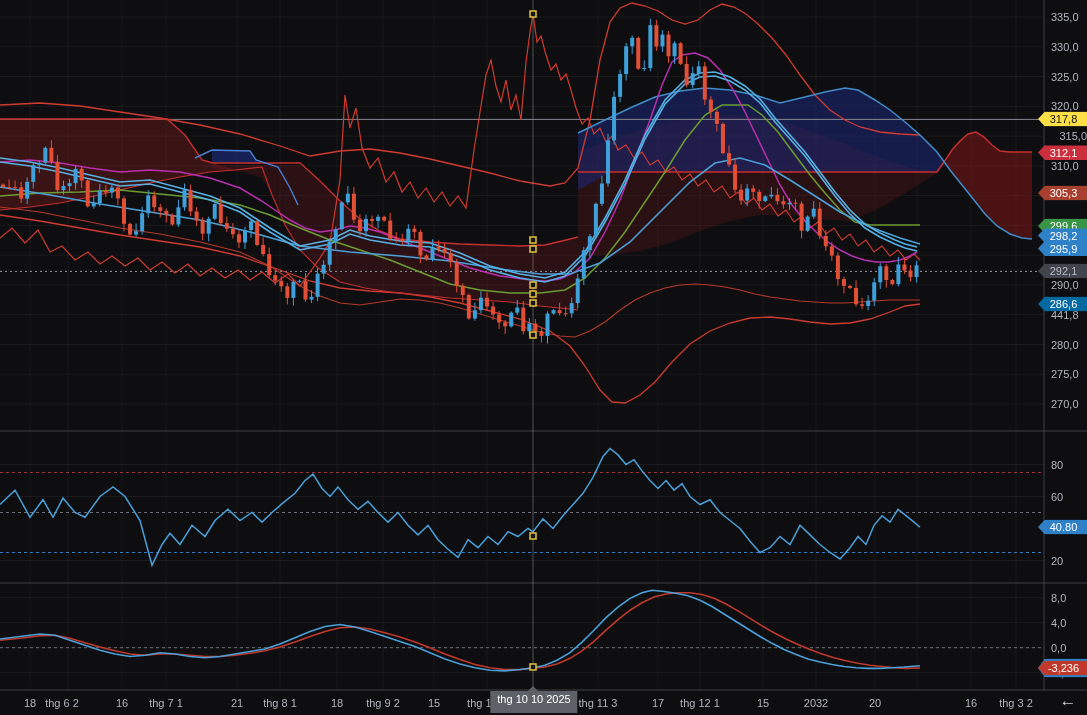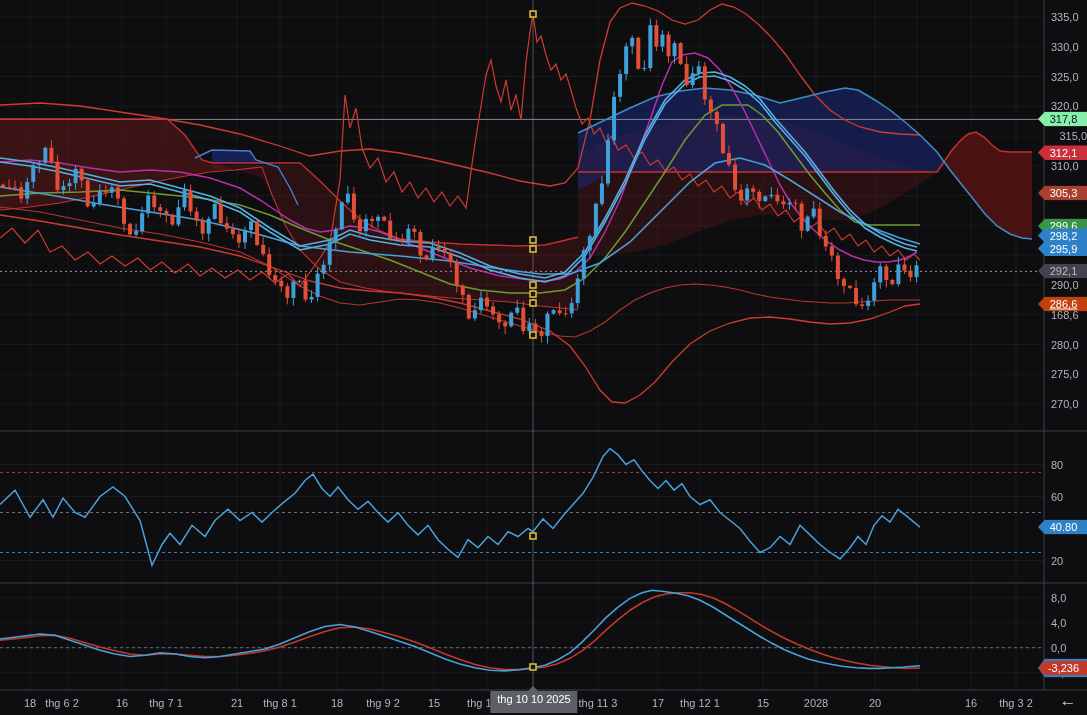--- a/index.html
+++ b/index.html
@@ -425,57 +425,57 @@
       <rect x="530" y="664" width="6" height="6" fill="#15151a" stroke="#e3c53d" stroke-width="1.5"></rect>
     </svg>
   <div id="overlays">
       <div class="ptick" style="top: 17px;">335,0</div>
       <div class="ptick" style="top: 46.8px;">330,0</div>
       <div class="ptick" style="top: 76.6px;">325,0</div>
       <div class="ptick" style="top: 106.3px;">320,0</div>
       <div class="ptick" style="top: 136.1px; text-align: right;">315,0</div>
       <div class="ptick" style="top: 165.9px;">310,0</div>
       <div class="ptick" style="top: 284.9px;">290,0</div>
-      <div class="ptick" style="top: 314.7px;">168,6</div>
+      <div class="ptick" style="top: 314.7px;">441,8</div>
       <div class="ptick" style="top: 344.5px;">280,0</div>
       <div class="ptick" style="top: 374.2px;">275,0</div>
       <div class="ptick" style="top: 404px;">270,0</div>
       <div class="ptick" style="top: 464.5px;">80</div>
       <div class="ptick" style="top: 496.5px;">60</div>
       <div class="ptick" style="top: 560.5px;">20</div>
       <div class="ptick" style="top: 597.7px;">8,0</div>
       <div class="ptick" style="top: 622.7px;">4,0</div>
       <div class="ptick" style="top: 647.7px;">0,0</div>
       <div class="ptick" style="top: 672.7px;">-4,0</div>
       <div class="badge" style="top: 668px; height: 19px; line-height: 19px; background: rgb(47, 129, 199);"></div>
-      <div class="badge" style="top: 119px; background: #86efac; color: rgb(16, 19, 23);">317,8</div>
+      <div class="badge" style="top: 119px; background: #fde047; color: rgb(16, 19, 23);">317,8</div>
       <div class="badge" style="top: 152.5px; background: rgb(201, 48, 60); color: rgb(255, 255, 255);">312,1</div>
       <div class="badge" style="top: 193px; background: rgb(168, 64, 47); color: rgb(255, 255, 255);">305,3</div>
       <div class="badge" style="top: 226px; background: rgb(58, 148, 70); color: rgb(255, 255, 255);">299,6</div>
       <div class="badge" style="top: 235.5px; background: rgb(47, 129, 199); color: rgb(255, 255, 255);">298,2</div>
       <div class="badge" style="top: 248.5px; background: rgb(47, 129, 199); color: rgb(255, 255, 255);">295,9</div>
       <div class="badge" style="top: 271px; background: rgb(65, 68, 77); color: rgb(184, 188, 198);">292,1</div>
-      <div class="badge" style="top: 304px; background: #c2410c; color: rgb(255, 255, 255); text-decoration: underline;">286,6</div>
+      <div class="badge" style="top: 304px; background: #0369a1; color: rgb(255, 255, 255);">286,6</div>
       <div class="badge" style="top: 527px; background: rgb(47, 129, 199); color: rgb(255, 255, 255);">40.80</div>
       <div class="badge" style="top: 668px; background: rgb(192, 57, 43); color: rgb(255, 255, 255);">-3,236</div>
       <div class="ttick" style="left: 30px;">18</div>
       <div class="ttick" style="left: 62px;">thg 6 2</div>
       <div class="ttick" style="left: 122px;">16</div>
       <div class="ttick" style="left: 166px;">thg 7 1</div>
       <div class="ttick" style="left: 237px;">21</div>
       <div class="ttick" style="left: 280px;">thg 8 1</div>
       <div class="ttick" style="left: 337px;">18</div>
       <div class="ttick" style="left: 383px;">thg 9 2</div>
       <div class="ttick" style="left: 434px;">15</div>
       <div class="ttick" style="left: 487px;">thg 10 1</div>
       <div class="ttick" style="left: 598px;">thg 11 3</div>
       <div class="ttick" style="left: 658px;">17</div>
       <div class="ttick" style="left: 700px;">thg 12 1</div>
       <div class="ttick" style="left: 763px;">15</div>
-      <div class="ttick" style="left: 816px;">2028</div>
+      <div class="ttick" style="left: 816px;">2032</div>
       <div class="ttick" style="left: 875px;">20</div>
       <div class="ttick" style="left: 917px; margin-top: 44px;">thg 2 2</div>
       <div class="ttick" style="left: 971px;">16</div>
       <div class="ttick" style="left: 1016px;">thg 3 2</div>
       <div class="" style="position: absolute; left: 1045px; top: 0px; width: 42px; height: 690px;"></div>
       <div class="" style="position: absolute; left: 0px; top: 691px; width: 1044px; height: 24px;"></div>
     </div>
   <div id="date-badge-tri" style="left: 533px;"></div>
   <div id="date-badge" style="left: 534px;">thg 10 10 2025</div>
   <div id="jump-arrow">←</div>

